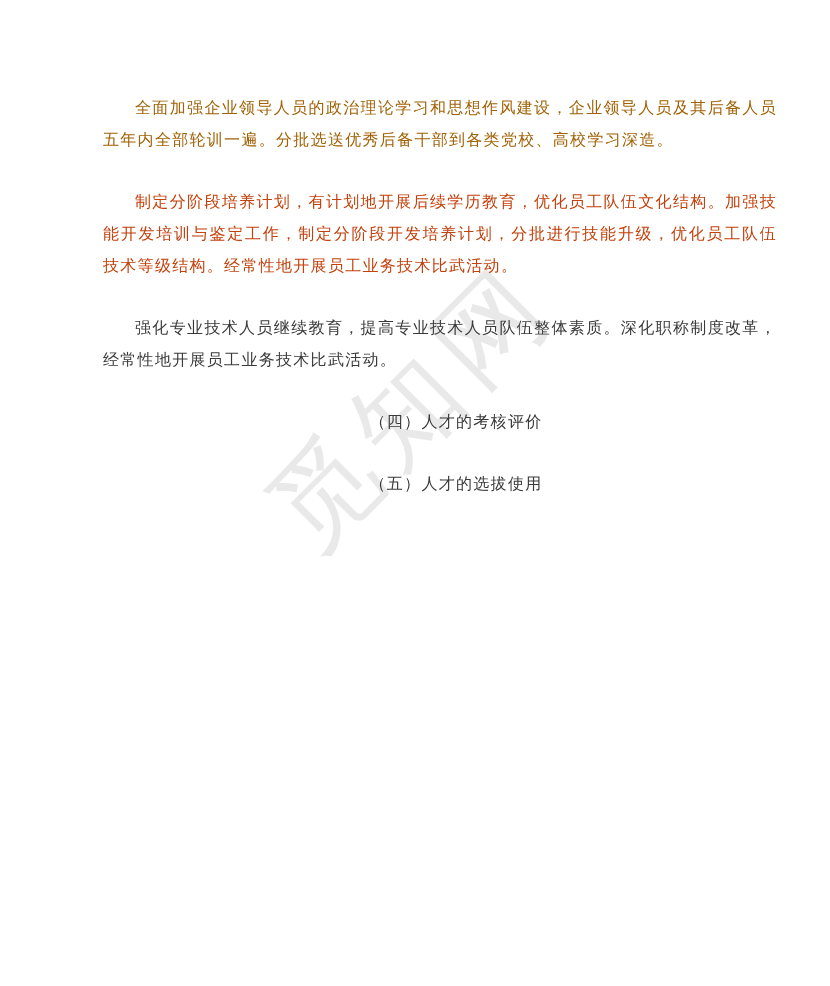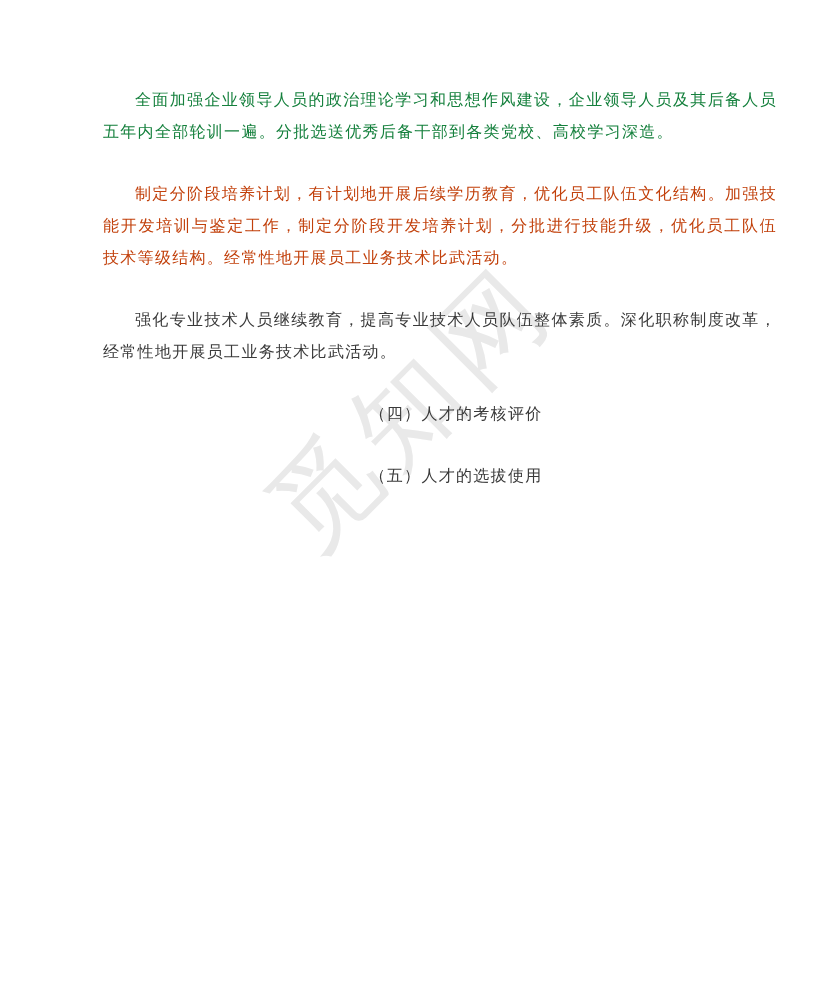--- a/index.html
+++ b/index.html
@@ -57,19 +57,19 @@
   .para.heading {
     text-align: center;
   }
 </style>
 </head>
 <body style="background: rgb(255, 255, 255);">
 
 <div class="page">
   <div class="watermark" style="color: rgb(233, 233, 233);">觅知网</div>
   <main class="doc-body" id="doc-body">
-      <p class="para" style="color: #15803d;">全面加强企业领导人员的政治理论学习和思想作风建设，企业领导人员及其后备人员五年内全部轮训一遍。分批选送优秀后备干部到各类党校、高校学习深造。</p>
+      <p class="para" style="color: #a16207; margin-top: 8px;">全面加强企业领导人员的政治理论学习和思想作风建设，企业领导人员及其后备人员五年内全部轮训一遍。分批选送优秀后备干部到各类党校、高校学习深造。</p>
       <p class="para" style="color: #c2410c;">制定分阶段培养计划，有计划地开展后续学历教育，优化员工队伍文化结构。加强技能开发培训与鉴定工作，制定分阶段开发培养计划，分批进行技能升级，优化员工队伍技术等级结构。经常性地开展员工业务技术比武活动。</p>
       <p class="para" style="color: rgb(58, 58, 58);">强化专业技术人员继续教育，提高专业技术人员队伍整体素质。深化职称制度改革，经常性地开展员工业务技术比武活动。</p>
       <p class="para heading" style="color: rgb(58, 58, 58);">（四）人才的考核评价</p>
       <p class="para heading" style="color: rgb(58, 58, 58);">（五）人才的选拔使用</p>
     </main>
 </div>
 
 </body></html>

